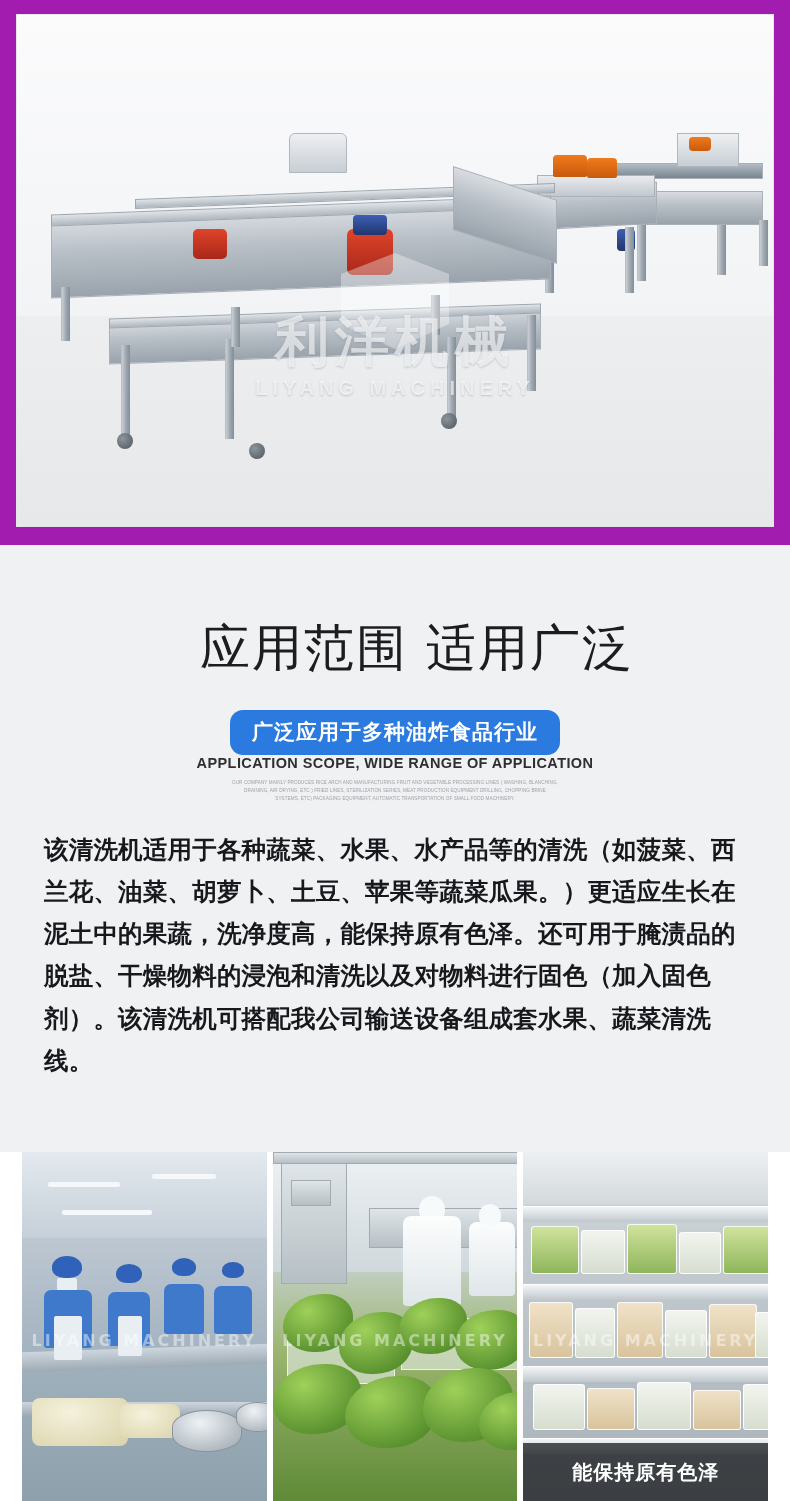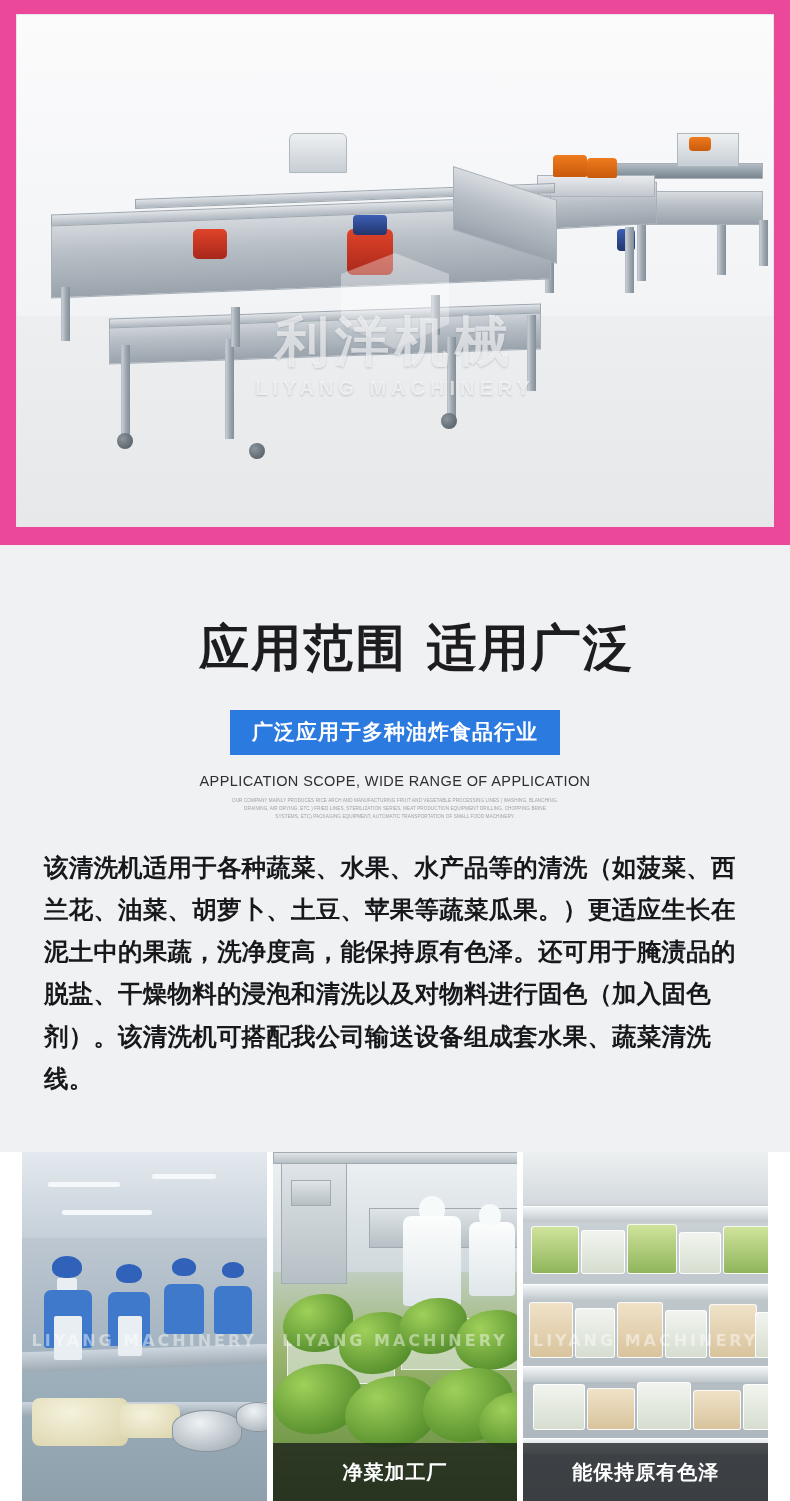--- a/index.html
+++ b/index.html
@@ -9,21 +9,21 @@
     font-family: "Liberation Sans", sans-serif;
     background: #ffffff;
     overflow: hidden;
   }
 
   
   .hero {
     position: relative;
     width: 790px;
     height: 545px;
-    background: #ec4899;
+    background: #a21caf;
     padding: 14px 16px 18px 16px;
   }
   .hero-frame {
     position: relative;
     width: 758px;
     height: 513px;
     background: #f2f3f5;
     border: 1px solid #e3e5e8;
     overflow: hidden;
   }
@@ -121,41 +121,42 @@
   .scope {
     position: relative;
     width: 790px;
     height: 607px;
     background: #f0f1f3;
     padding-top: 70px;
     text-align: center;
   }
   .scope-title {
     font-size: 50px;
-    font-weight: 700;
+    font-weight: 400;
     color: #1d1d1f;
     letter-spacing: 2px;
     font-family: "DejaVu Sans", sans-serif;
     padding-left: 44px;
   }
   .scope-sub-band {
     display: inline-block;
     margin-top: 28px;
     background: #2b7ae0;
     color: #ffffff;
     font-size: 21px;
     font-weight: 700;
     padding: 8px 22px 9px 22px;
     letter-spacing: 1px;
     font-family: "DejaVu Sans", sans-serif;
+    border-radius: 13px;
   }
   .scope-en {
-    margin-top: 18px;
+    margin-top: 0;
     font-size: 14.5px;
-    font-weight: 400;
+    font-weight: 700;
     color: #2f2f33;
     letter-spacing: 0.4px;
   }
   .scope-fine {
     margin: 8px auto 0 auto;
     width: 326px;
     font-size: 4.6px;
     line-height: 1.75;
     color: #9ea2a8;
     letter-spacing: 0.1px;
@@ -366,21 +367,20 @@
 
     <div class="leaf" style="left:10px; top:142px; width:70px; height:58px;"></div>
     <div class="leaf" style="left:66px; top:160px; width:74px; height:62px;"></div>
     <div class="leaf" style="left:126px; top:146px; width:68px; height:56px;"></div>
     <div class="leaf" style="left:182px; top:158px; width:72px; height:60px;"></div>
     <div class="leaf" style="left:0px; top:212px; width:88px; height:70px;"></div>
     <div class="leaf" style="left:72px; top:224px; width:92px; height:72px;"></div>
     <div class="leaf" style="left:150px; top:216px; width:90px; height:74px;"></div>
     <div class="leaf" style="left:206px; top:240px; width:70px; height:58px;"></div>
     <div class="wm-small">LIYANG MACHINERY</div>
-    <figcaption class="card-caption">净菜加工厂</figcaption>
   </figure>
 
   <figure class="card c3">
     <div class="glass" style="top:0; height:52px;"></div>
     <div class="shelf" style="top:54px;"></div>
     <div class="shelf" style="top:132px;"></div>
     <div class="shelf" style="top:214px;"></div>
     <div class="shelf" style="top:286px;"></div>
 
     <div class="pack green" style="left:8px; top:74px; width:48px; height:48px;"></div>

